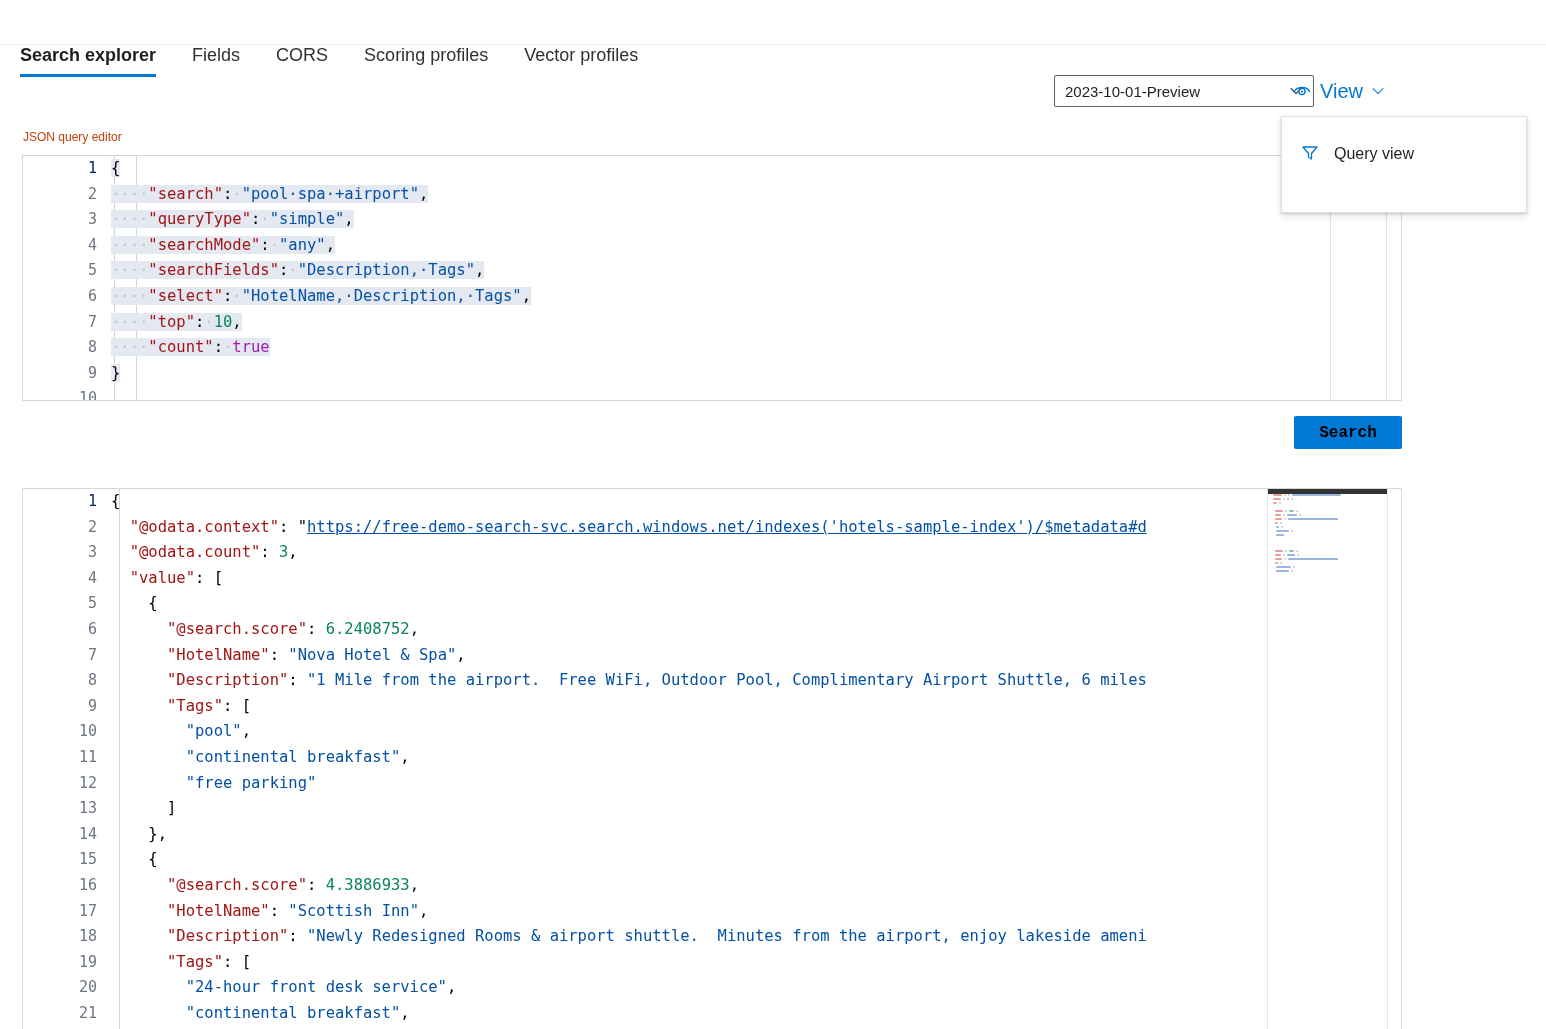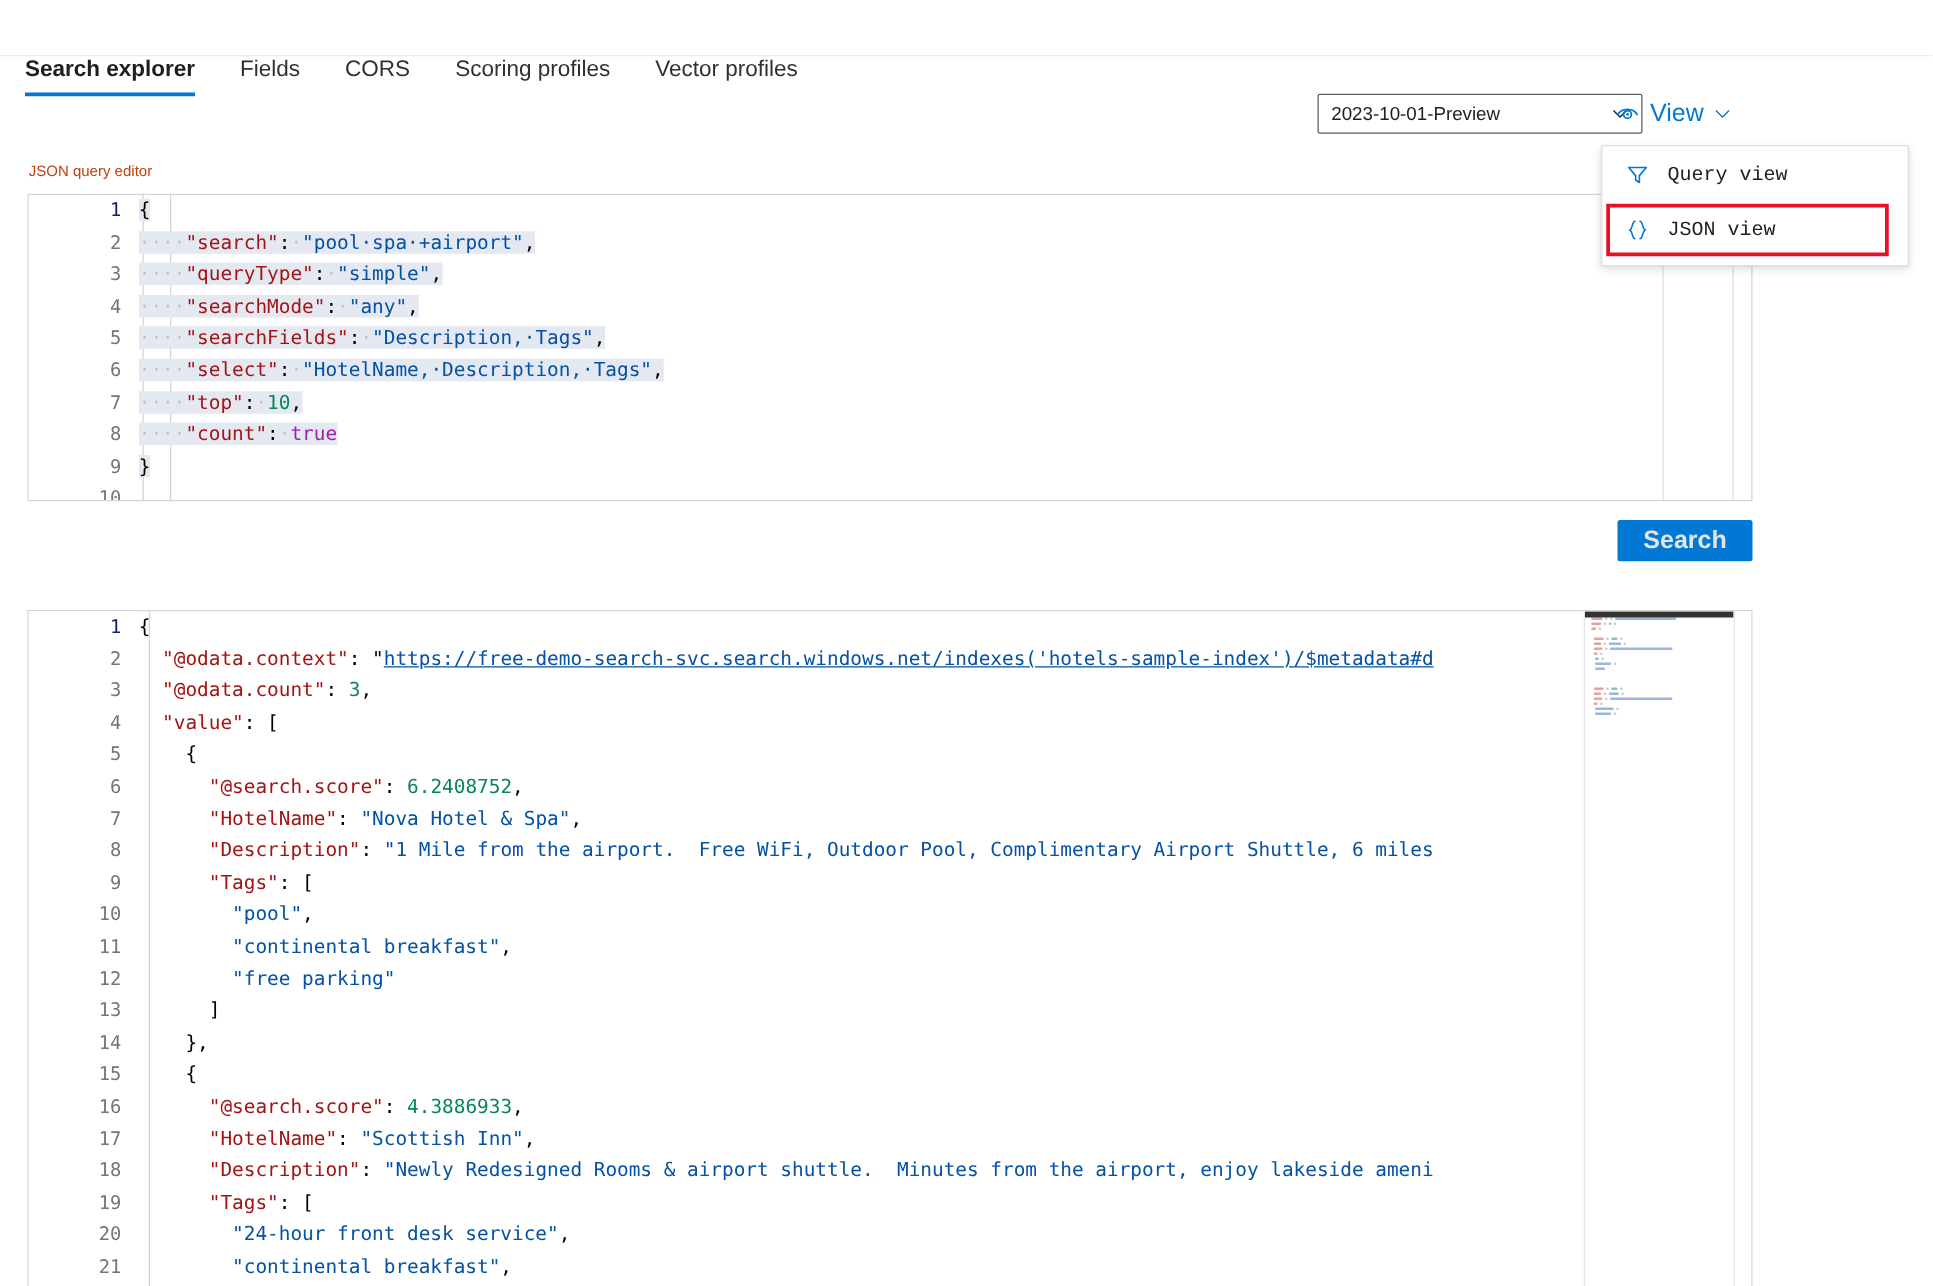--- a/index.html
+++ b/index.html
@@ -69,25 +69,24 @@
   .flyout {
     position: absolute; left: 1281px; top: 116px;
     width: 246px; height: 97px;
     background: #ffffff;
     border: 1px solid #e1dfdd;
     box-shadow: 0 3.2px 7.2px rgba(0,0,0,.13), 0 .6px 1.8px rgba(0,0,0,.11);
     z-index: 40;
   }
   .fly-item {
     height: 46px;
-    display: flex; align-items: center;
+    display: flex; align-items: flex-end;
     padding-left: 18px; gap: 14px;
     font-size: 16px; color: #201f1e;
     cursor: pointer;
-    font-family: Liberation Mono, monospace;
   }
   .fly-item .gi { width: 20px; height: 20px; flex: none; color: #0078d4; }
   .fly-item.highlighted {
     position: relative;
     margin: 0 15px 0 3px;
     border: 3px solid #e81123;
     height: 42px;
     padding-left: 12px;
   }
 
@@ -180,24 +179,24 @@
   
   .ovruler {
     position: absolute; top: 0; bottom: 0;
     width: 1px; background: #e0e0e0;
   }
 
   
   .search-btn {
     position: absolute; left: 1294px; top: 416px;
     width: 108px; height: 33px;
-    background: #0078d4; color: #e5e5e5;
+    background: #0078d4; color: #000000;
     border: none; border-radius: 2px;
-    font-family: Liberation Sans, sans-serif;
-    font-size: 20px; font-weight: bold;
+    font-family: Liberation Mono, monospace;
+    font-size: 16px; font-weight: bold;
     cursor: pointer;
   }
 
   .hline {
     position: absolute; left: 0; width: 1546px; height: 1px;
     background: #edebe9;
   }
 </style>
 </head>
 <body>
@@ -239,29 +238,20 @@
 </div>
 
 <div class="flyout">
   <div class="fly-item">
     <span class="gi">
       <svg viewBox="0 0 20 20" width="20" height="20">
         <path d="M3 4 H17 L11.5 10.5 V16 L8.5 14 V10.5 Z" fill="none" stroke="#0078d4" stroke-width="1.3" stroke-linejoin="round"></path>
       </svg>
     </span>
     <span>Query view</span>
-  </div>
-  <div class="fly-item highlighted">
-    <span class="gi">
-      <svg viewBox="0 0 20 20" width="20" height="20">
-        <path d="M8 3 C5.5 3, 6.5 8.5, 4 10 C6.5 11.5, 5.5 17, 8 17" fill="none" stroke="#0078d4" stroke-width="1.3" stroke-linecap="round"></path>
-        <path d="M12 3 C14.5 3, 13.5 8.5, 16 10 C13.5 11.5, 14.5 17, 12 17" fill="none" stroke="#0078d4" stroke-width="1.3" stroke-linecap="round"></path>
-      </svg>
-    </span>
-    <span>JSON view</span>
   </div>
 </div>
 
 <div class="sec-label" id="lbl-query">JSON query editor</div>
 
 <div class="editor" id="query-editor">
   <div class="gutter" id="q-gutter">
       <div class="ln cur">1</div>
       <div class="ln">2</div>
       <div class="ln">3</div>

